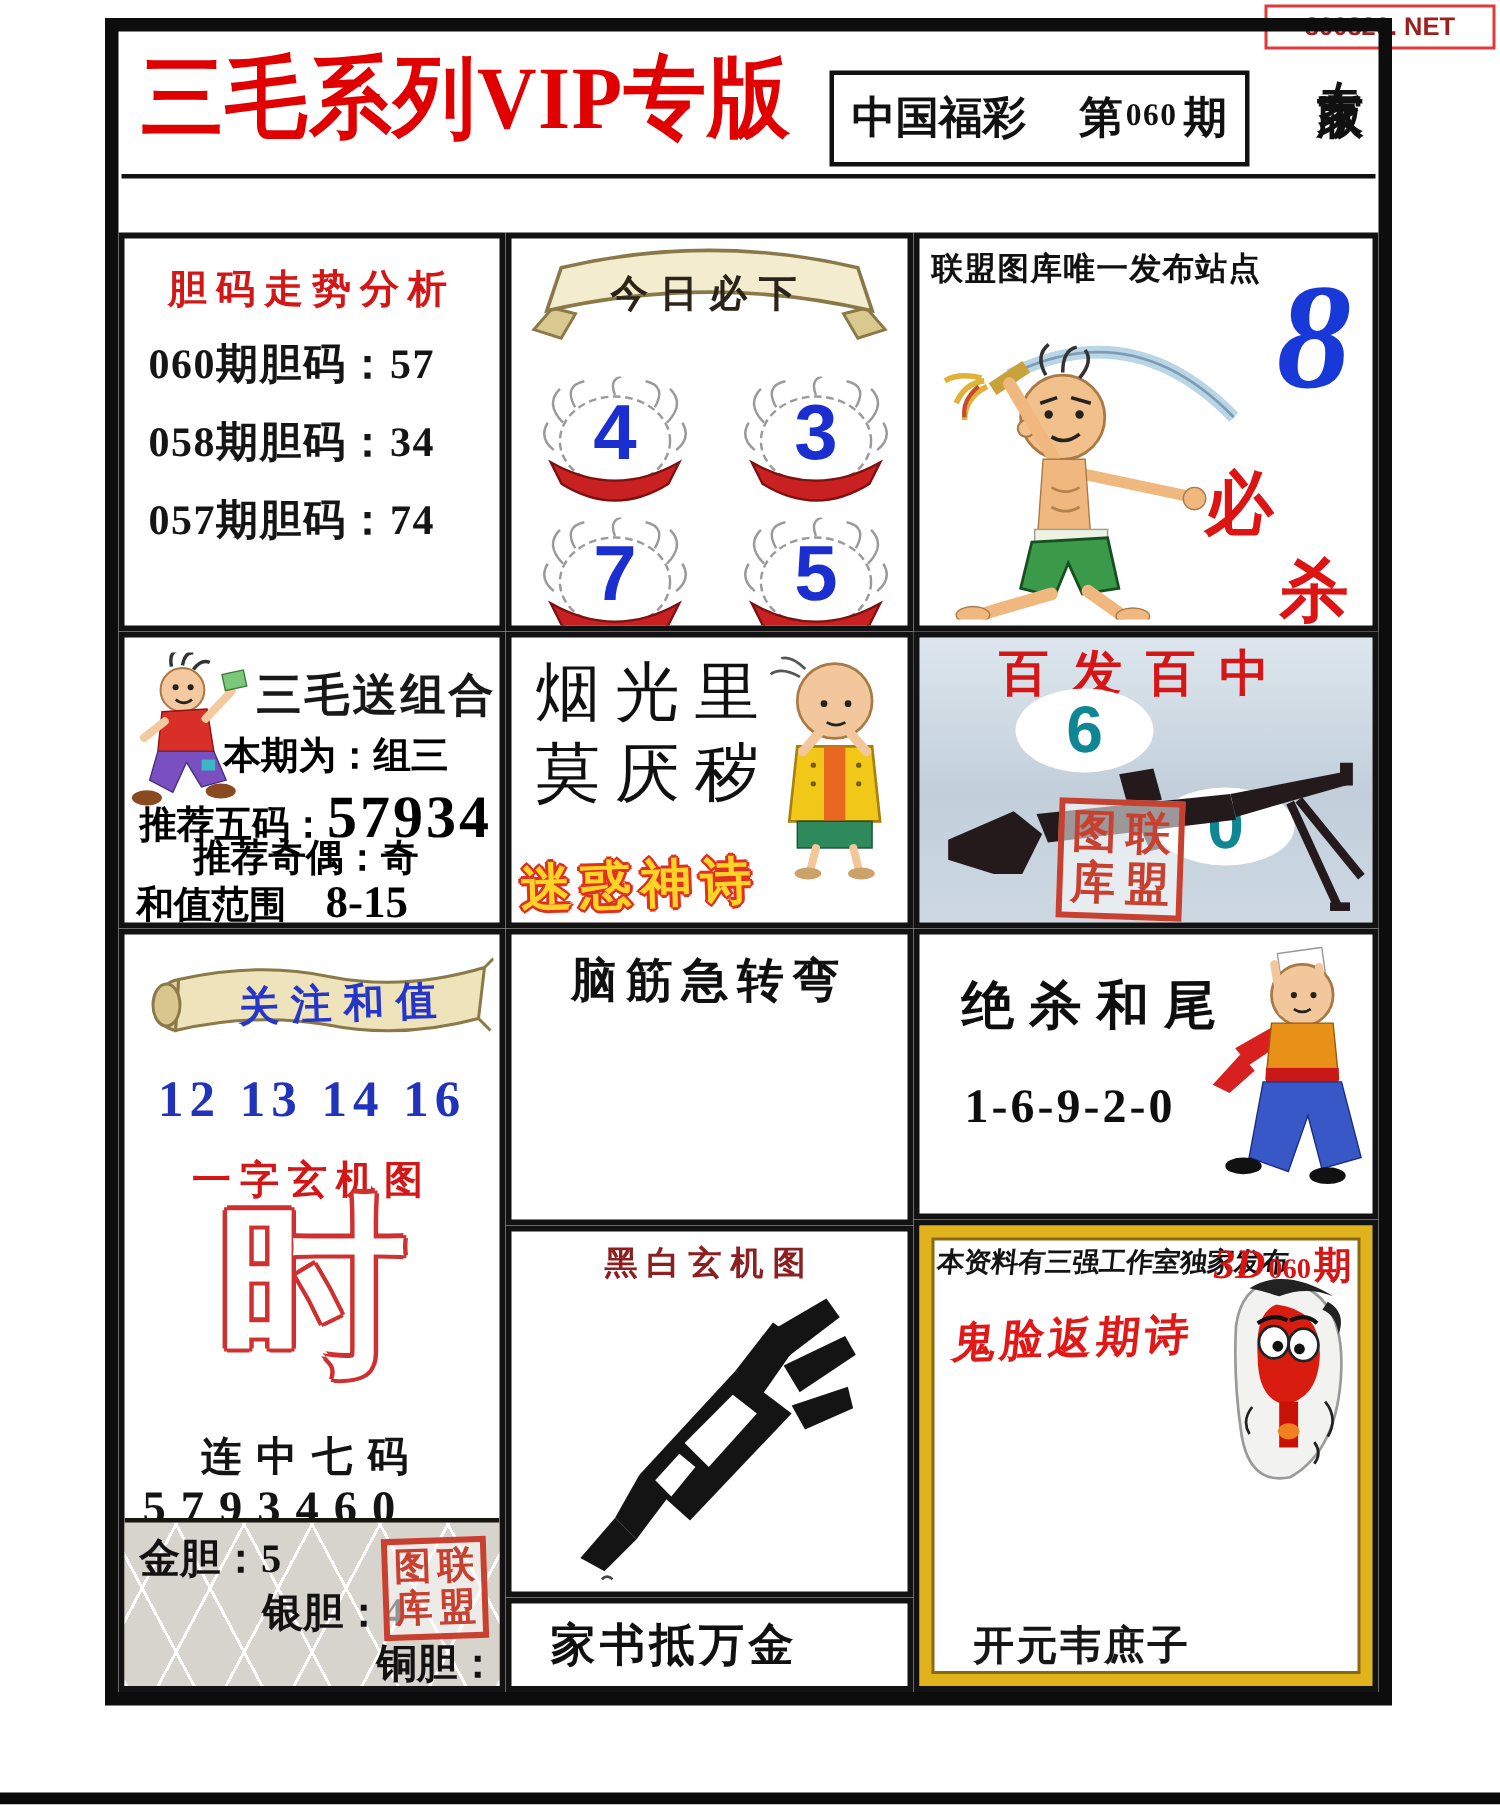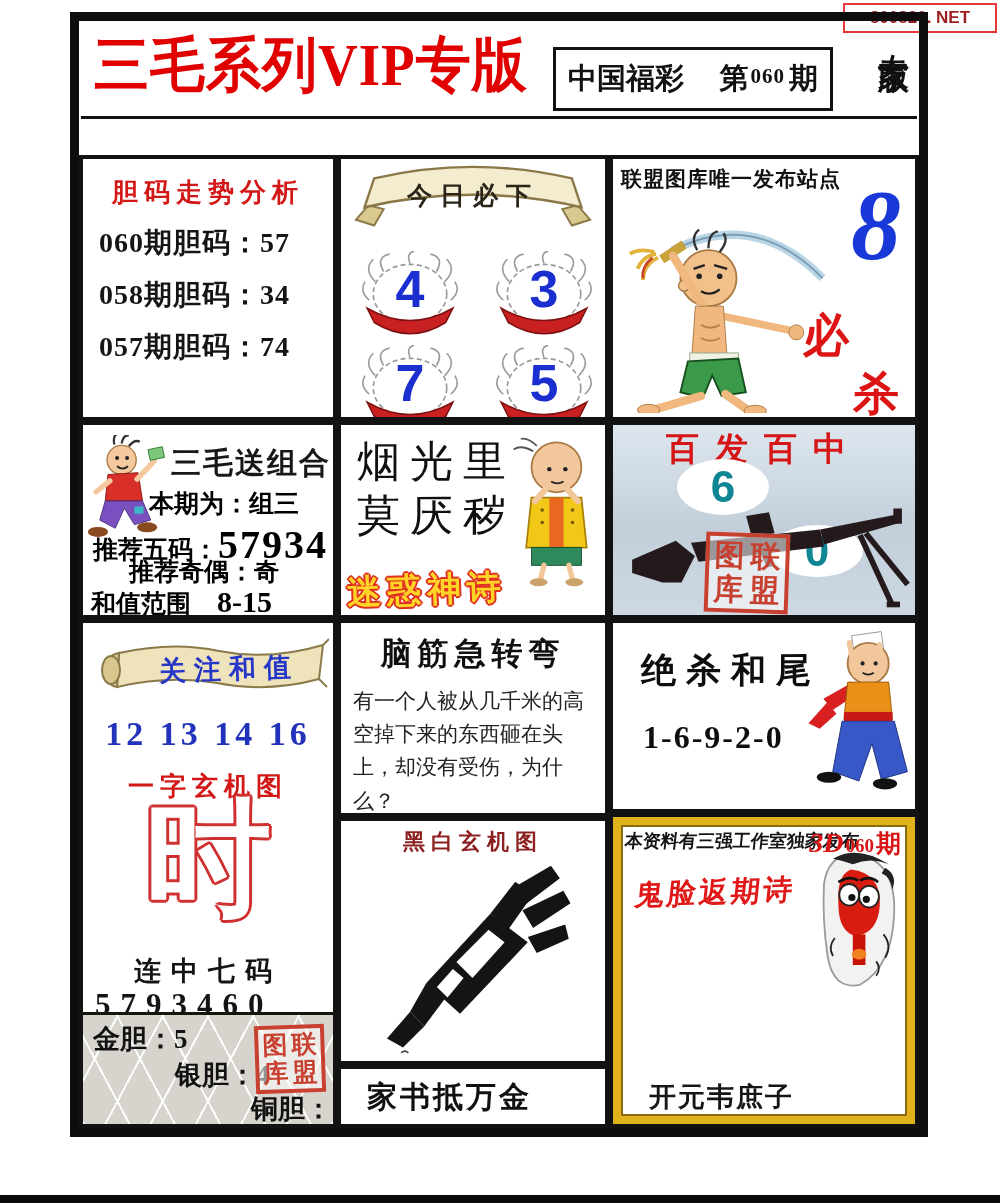--- a/index.html
+++ b/index.html
@@ -380,21 +380,20 @@
         <span>图</span>
           <span>联</span>
         <span>库</span>
           <span>盟</span>
       </div>
     </div>
   </div>
 
   <div class="panel p-teaser">
     <div class="teaser-title">脑筋急转弯</div>
-    <div class="teaser-text">有一个人被从几千米的高空掉下来的东西砸在头上，却没有受伤，为什么？</div>
   </div>
 
   <div class="panel p-bw">
     <div class="bw-title">黑白玄机图</div>
     <div class="bw-art">
       <svg viewBox="0 0 220 230" width="215" height="205">
         <g fill="#141414">
           <polygon points="14,206 40,176 56,192 32,216"></polygon>
           <polygon points="40,176 58,144 80,160 56,192"></polygon>
           <polygon points="58,144 130,66 172,98 96,178"></polygon>

